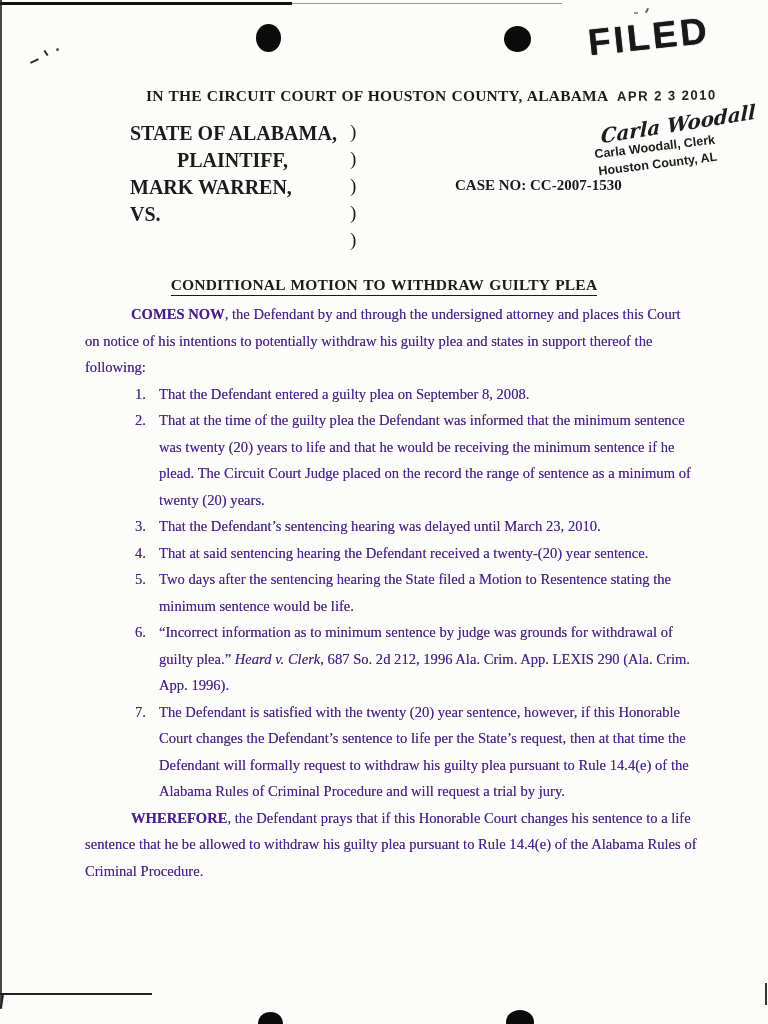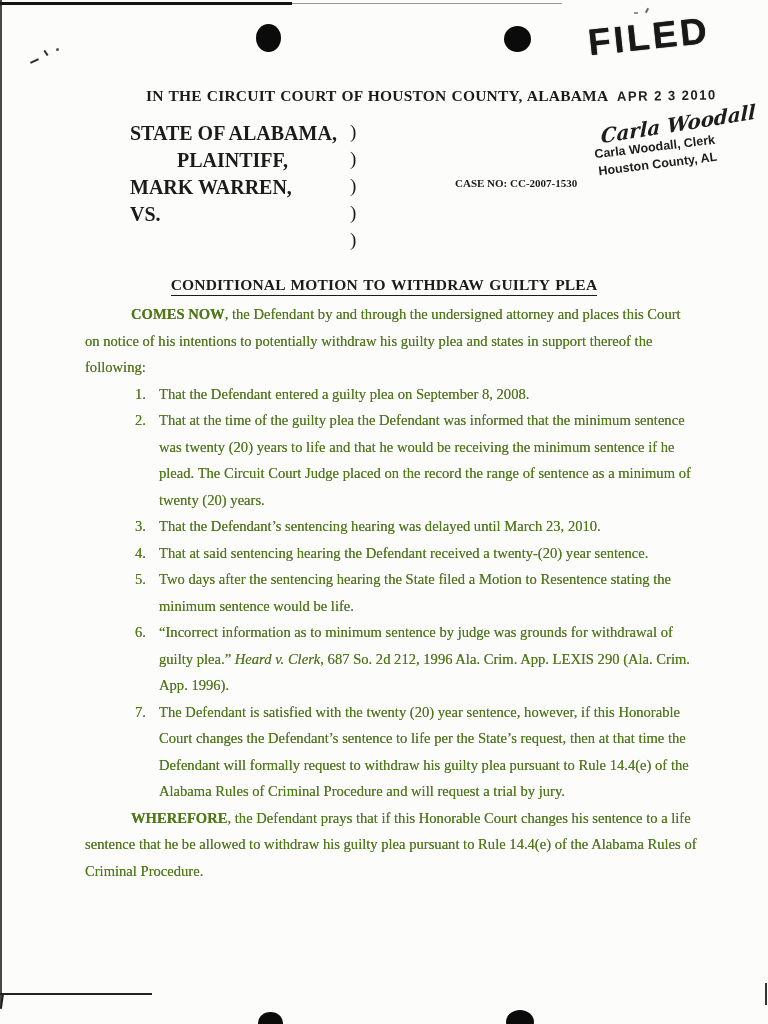--- a/index.html
+++ b/index.html
@@ -67,32 +67,32 @@
     font-weight:700; font-size:15.5px; letter-spacing:.2px; word-spacing:1px;
     white-space:nowrap;
   }
   .caption { position:absolute; left:85px; top:120px; font-weight:700; font-size:20px;margin-left:45px; }
   .cap-row { height:27px; line-height:27px; white-space:nowrap; }
   .cap-row.indent { padding-left:47px; }
   .paren-col { position:absolute; left:350px; top:118px; font-size:19px; font-weight:400; }
   .paren-col .cap-row { text-align:left; }
   .case-no {
     position:absolute; left:455px; top:177px;
-    font-weight:700; font-size:11px; white-space:nowrap;text-align:right;
+    font-weight:700; font-size:15px; white-space:nowrap;text-align:right;
   }
   
   .motion-title-wrap { position:absolute; left:0; top:276px; width:768px; text-align:center; }
   .motion-title {
     font-weight:700; font-size:15.5px; letter-spacing:.2px; word-spacing:1.5px;
     border-bottom:1.5px solid #1b1b1b; padding-bottom:1px;
     display:inline-block;
   }
   .body {
     position:absolute; left:85px; top:301px; width:612px;
-    font-size:14.6px; line-height:26.5px; color:#4d7c0f;
+    font-size:14.6px; line-height:26.5px; color:#4c1d95;
     text-shadow:0 0 .3px rgba(20,20,20,.55);
   }
   .para { text-indent:46px; }
   .lead { font-weight:700; }
   .items { margin-left:50px; }
   .item { display:flex; }
   .item .num { width:24px; flex:0 0 24px; }
   .item .itxt { flex:1; }
   .cite { font-style:italic; }
 </style>

